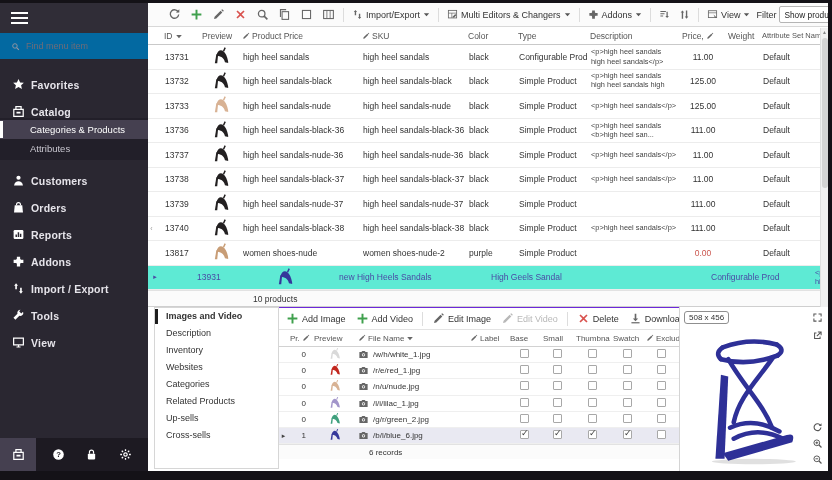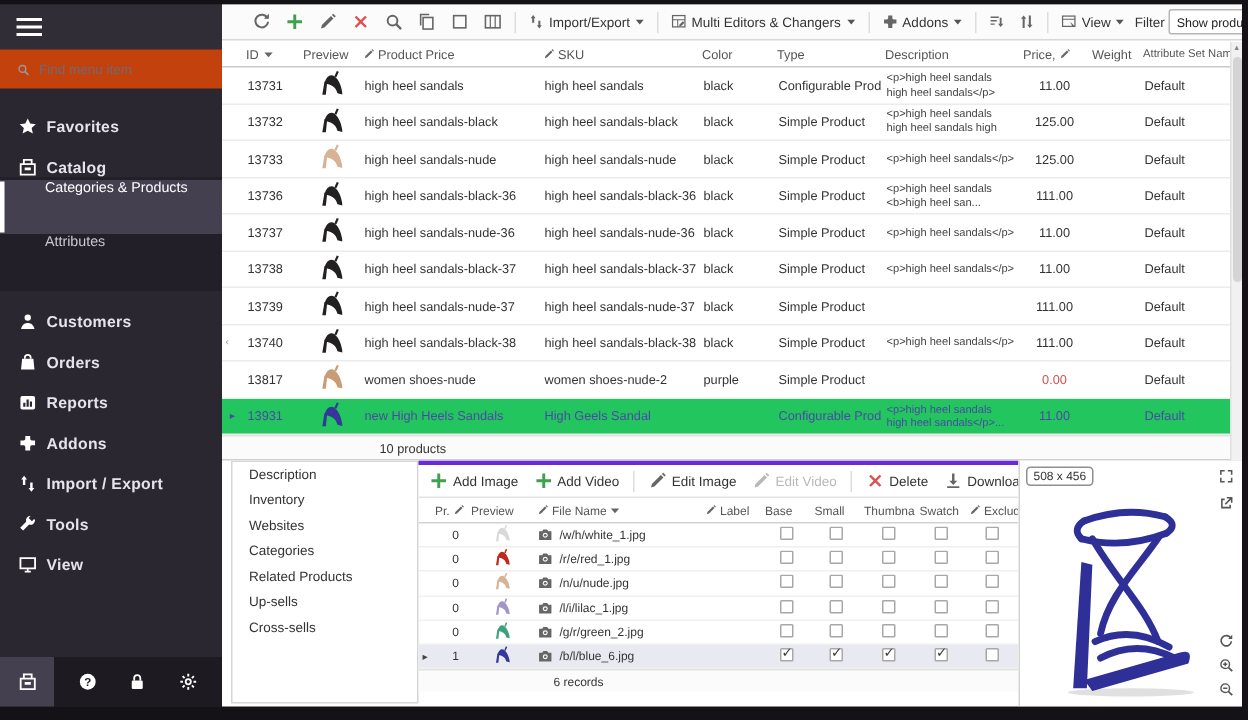--- a/index.html
+++ b/index.html
@@ -5,29 +5,29 @@
   * { margin:0; padding:0; box-sizing:border-box; }
   html,body { width:832px; height:480px; overflow:hidden; }
   body { font-family:"Liberation Sans",sans-serif; background:#141217; }
   .app { width:832px; height:480px; background:#141217; padding:3px 4px 9px 0; display:flex; }
 
   
   .sidebar { width:148px; height:100%; background:#2a2731; display:flex; flex-direction:column; flex:none; }
   .burger-row { height:30px; display:flex; align-items:center; padding-left:11px; background:#302d37; }
   .burger { width:17px; cursor:pointer; }
   .burger i { display:block; height:2px; background:#fff; margin:3px 0; }
-  .search-row { height:26px; background:#c2410c; display:flex; align-items:center; gap:6px; padding:0 11px; }
+  .search-row { height:26px; background:#0369a1; display:flex; align-items:center; gap:6px; padding:0 11px; }
   .search-row .ic { color:#9a97a2; }
   .menu-search { background:transparent; border:none; outline:none; color:#cfcdd6; font-size:9px; width:100px; font-family:"Liberation Sans",sans-serif; }
   .menu-search::placeholder { color:#6f6c78; }
   .side-menu { flex:1; padding-top:5px; overflow:hidden; }
   .side-item { height:27px; display:flex; align-items:flex-end; gap:6px; padding-left:12px; font-size:10.5px; font-weight:700; color:#e6e4ea; cursor:pointer; letter-spacing:.2px; }
   .side-item .ic { color:#fff; }
   .side-sub { background:#221f29; padding:2px 0; }
-  .side-subitem { height:36px; display:flex; align-items:flex-start; padding-left:30px; font-size:9.5px; color:#c9c7d0; position:relative; cursor:pointer; }
+  .side-subitem { height:19px; display:flex; align-items:center; padding-left:30px; font-size:9.5px; color:#c9c7d0; position:relative; cursor:pointer; }
   .side-subitem.sel { background:#454050; color:#fff; }
   .side-subitem.sel::before { content:''; position:absolute; left:0; top:1px; bottom:1px; width:3px; background:#fff; }
   .side-footer { height:33px; background:#1d1a22; display:flex; align-items:stretch; flex:none; }
   .foot-btn { width:36px; display:flex; align-items:center; justify-content:center; color:#fff; cursor:pointer; }
   .foot-btn.active { background:#454050; }
   .foot-rest { flex:1; display:flex; justify-content:space-around; align-items:center; padding:0 6px; }
   .foot-rest .foot-btn { width:auto; }
 
   
   .ic { display:inline-flex; width:13px; height:13px; flex:none; align-items:center; justify-content:center; }
@@ -51,39 +51,39 @@
   
   .pg-head, .pg-row { display:grid; grid-template-columns:14px 38px 40px 120px 106px 50px 72px 92px 46px 34px 1fr; align-items:center; margin-right:8px; }
   .pg-head { height:18px; border-bottom:1px solid #c9c9c9; font-size:8.5px; color:#555; flex:none; }
   .pg-head .cell { display:flex; align-items:center; gap:2px; padding:0 2px; overflow:hidden; white-space:nowrap; cursor:pointer; }
   .pg-head .cell.last { font-size:7.5px; }
   .pg-body { flex:none; }
   .pg-row { height:24.5px; border-bottom:1px solid #ececec; font-size:8.5px; color:#333; cursor:pointer; }
   .pg-row .c { padding:0 3px; overflow:hidden; white-space:nowrap; }
   .pg-row .c.ctr { text-align:center; }
   .pg-row .c.desc { white-space:normal; font-size:7.4px; line-height:1.3; max-height:21px; color:#444; }
-  .pg-row.sel { background:#22c55e; }
+  .pg-row.sel { background:#5eead4;gap:32px; }
   .pg-row.sel, .pg-row.sel .c, .pg-row.sel .c.desc { color:#4a4aa5; }
   .pg-row .c.pricezero { color:#cb564e; }
   .marker { font-size:7px; color:#444; text-align:center; }
   .thumb { display:inline-flex; }
   .thumb svg { width:19px; height:19px; }
   .grid-status { height:17px; background:#fbfbfb; border-top:1px solid #e2e2e2; border-bottom:1px solid #cfcfcf; font-size:8.5px; color:#333; display:flex; align-items:center; padding-left:105px; flex:none; }
   .vscroll { position:absolute; right:0; top:25px; width:8px; height:279px; background:#f1f1f1; border-left:1px solid #e0e0e0; }
   .vscroll .arr { display:block; text-align:center; font-size:5px; color:#888; line-height:9px; }
   .vscroll .vthumb { position:absolute; top:10px; left:1px; width:6px; height:150px; background:#d4d4d4; border-radius:3px; }
   .splitter { position:absolute; left:0; top:205px; width:7px; height:40px; display:flex; align-items:center; justify-content:center; color:#9a9a9a; font-size:7px; }
 
   
   .bottom { flex:1; display:flex; padding-left:6px; overflow:hidden; }
   .tabs { width:125px; border:1px solid #d6d6d6; background:#fff; font-size:9px; color:#333; margin-bottom:2px; flex:none; }
   .tab-item { height:16.9px; display:flex; align-items:center; padding-left:11px; position:relative; cursor:pointer; }
   .tab-item.sel { font-weight:700; }
   .tab-item.sel::before { content:''; position:absolute; left:0; top:1px; bottom:1px; width:3px; background:#1e1e1e; }
-  .images-panel { flex:1; display:flex; flex-direction:column; border-top:3px solid #6d28d9; overflow:hidden; }
+  .images-panel { flex:1; display:flex; flex-direction:column; border-top:1px solid #6d28d9; overflow:hidden; }
   .img-toolbar { height:22px; display:flex; align-items:center; font-size:9px; color:#333; gap:4px; padding:0 4px; border-bottom:1px solid #e3e3e3; background:#fff; flex:none; }
   .img-toolbar .tb-btn.disabled { color:#b8b8b8; }
   .ig-head, .ig-row { display:grid; grid-template-columns:9px 24px 44px 112px 40px 33px 33px 37px 33px 1fr; align-items:center; }
   .ig-head { height:17px; font-size:8px; color:#555; border-bottom:1px solid #d2d2d2; flex:none; }
   .ig-head .cell { display:flex; align-items:center; gap:2px; padding:0 2px; overflow:hidden; white-space:nowrap; cursor:pointer; }
   .ig-row { height:16.2px; border-bottom:1px solid #efefef; font-size:8px; color:#333; cursor:pointer; }
   .ig-row.sel { background:#e9e9f2; }
   .ig-row .c { padding:0 2px; overflow:hidden; white-space:nowrap; }
   .ig-row .c.r { text-align:right; padding-right:6px; }
   .ig-row .file { display:flex; align-items:center; gap:4px; }
@@ -641,20 +641,23 @@
           <div class="c ctr"><span></span></div>
           <div class="c"><span>Default</span></div>
         </div>
       </div>
     <div class="grid-status">
       <span>10 products</span>
     </div>
 
     <div class="bottom">
       <div class="tabs" id="detail-tabs">
+          <div class="tab-item sel">
+            <span>Images and Video</span>
+          </div>
           <div class="tab-item">
             <span>Description</span>
           </div>
           <div class="tab-item">
             <span>Inventory</span>
           </div>
           <div class="tab-item">
             <span>Websites</span>
           </div>
           <div class="tab-item">

